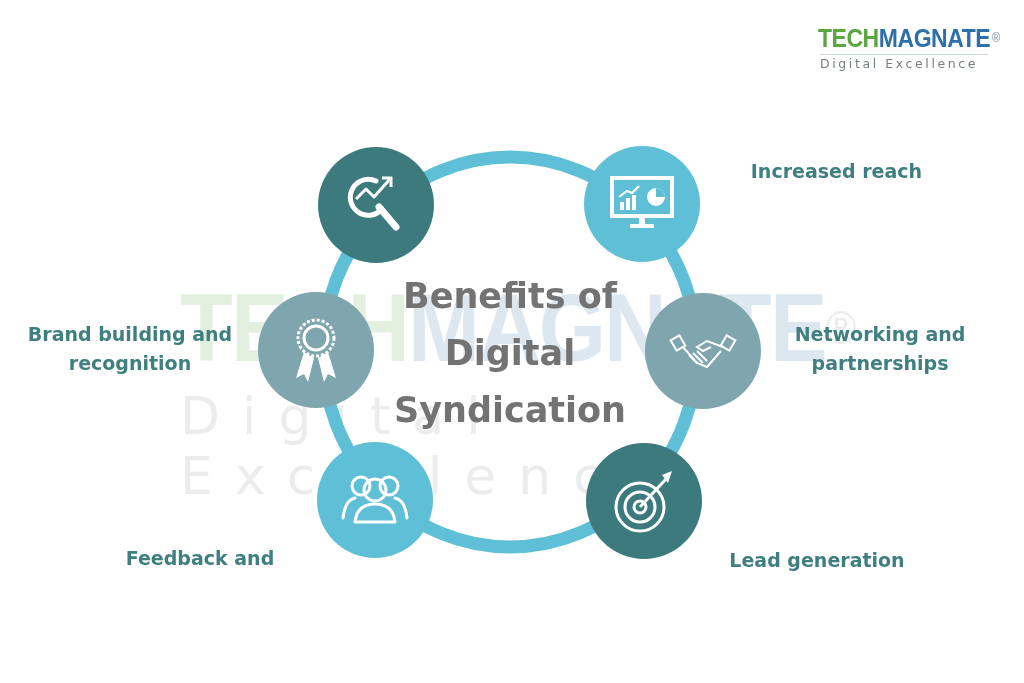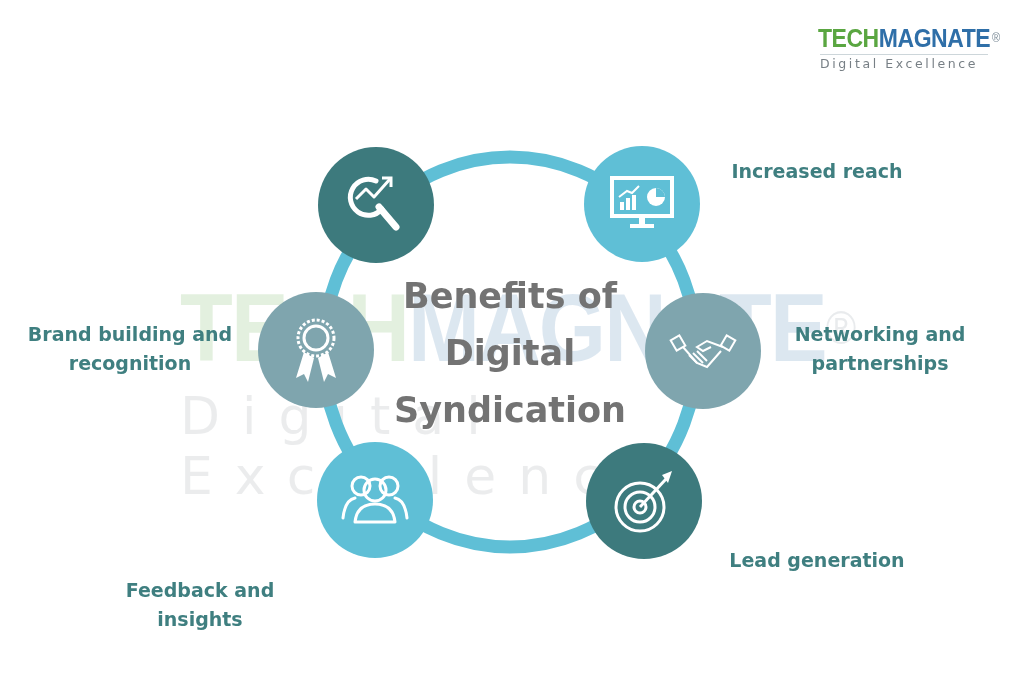--- a/index.html
+++ b/index.html
@@ -114,35 +114,34 @@
   <div class="node" style="left:258px;top:292px;background:#7fa5ae;">
     <svg viewBox="0 0 80 80">
       <polygon points="28,42 20,68 28,64 32,72 38,48" fill="#fff"></polygon>
       <polygon points="52,42 60,68 52,64 48,72 42,48" fill="#fff"></polygon>
       <circle cx="40" cy="28" r="18" fill="#7fa5ae" stroke="#fff" stroke-width="3" stroke-dasharray="3 2"></circle>
       <circle cx="40" cy="28" r="12" fill="none" stroke="#fff" stroke-width="3"></circle>
     </svg>
   </div>
 
 
-  <div class="label" style="left:712px;top:157px;width:210px;">
+  <div class="label" style="left:712px;top:157px;width:210px;text-align:right;">
     <div>Increased reach</div>
   </div>
 
   <div class="label" style="left:712px;top:546px;width:210px;">
     <div>Lead generation</div>
   </div>
 
   <div class="label" style="left:775px;top:320px;width:210px;">
     <div>Networking and</div>
     <div>partnerships</div>
   </div>
 
-  <div class="label" style="left:100px;top:576px;width:200px;">
+  <div class="label" style="left:100px;top:544px;width:200px;">
     <div>Feedback and</div>
-    <div>insights</div>
   </div>
 
   <div class="label" style="left:14px;top:320px;width:232px;">
     <div>Brand building and</div>
     <div>recognition</div>
   </div>
 </div>
 
 </body></html>

